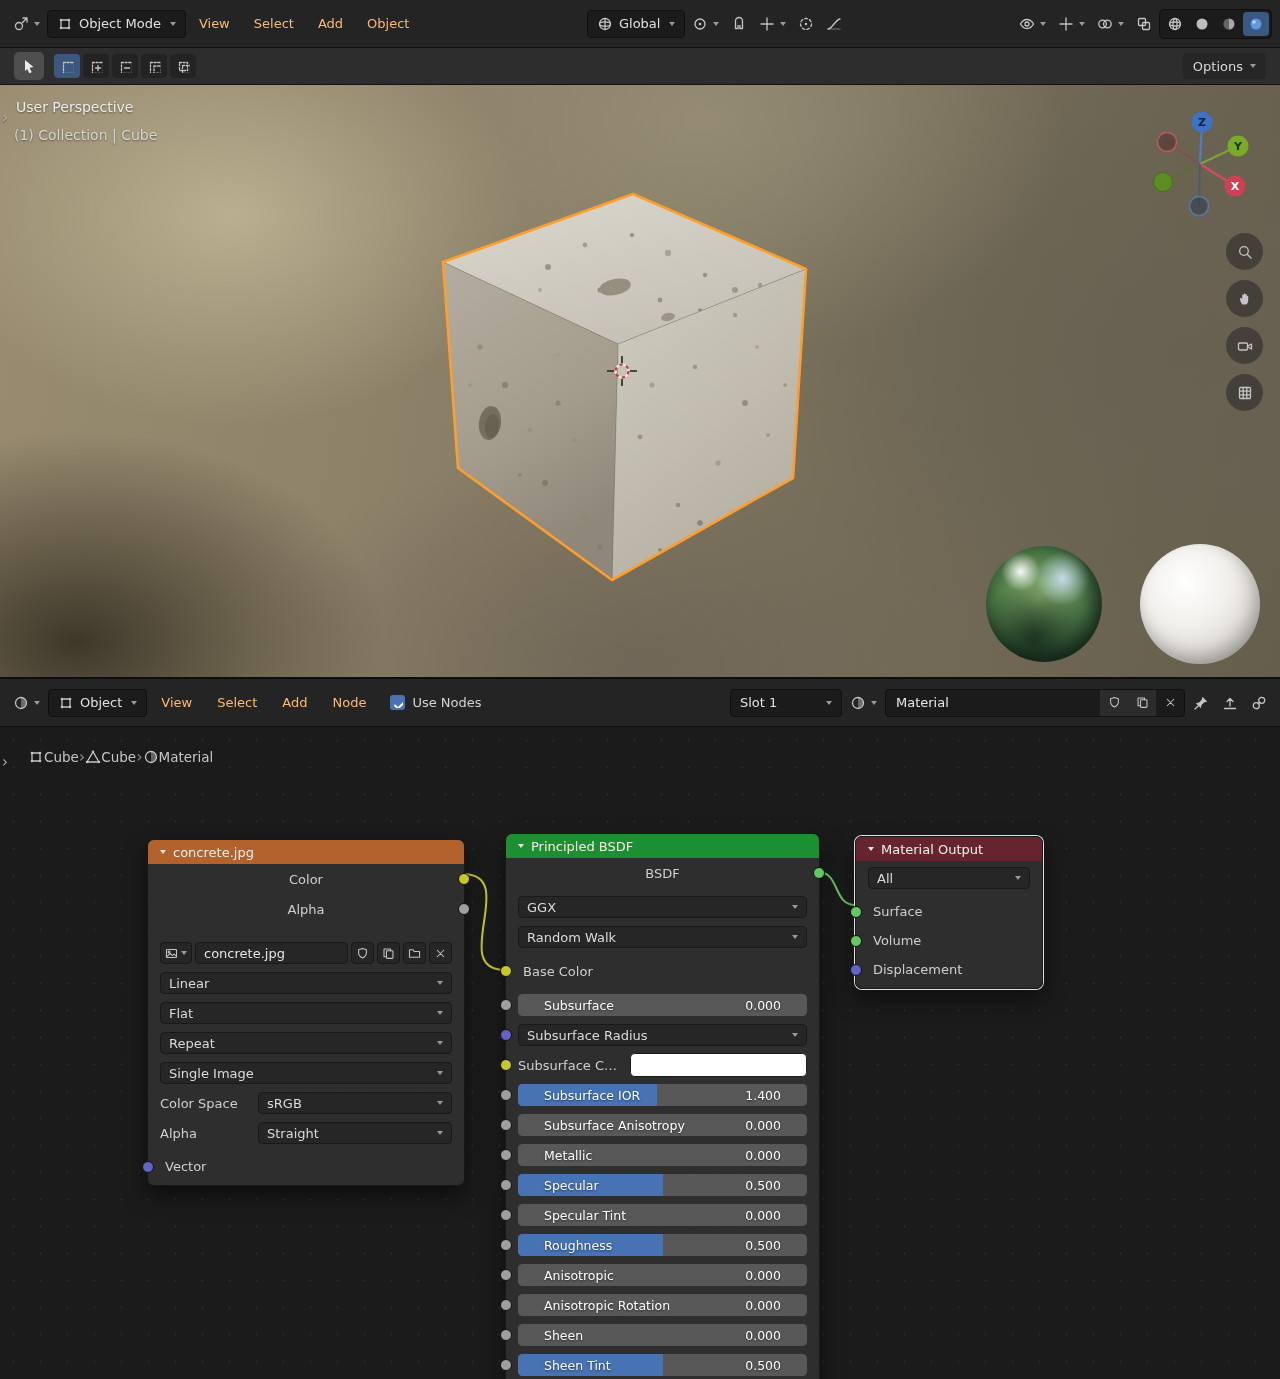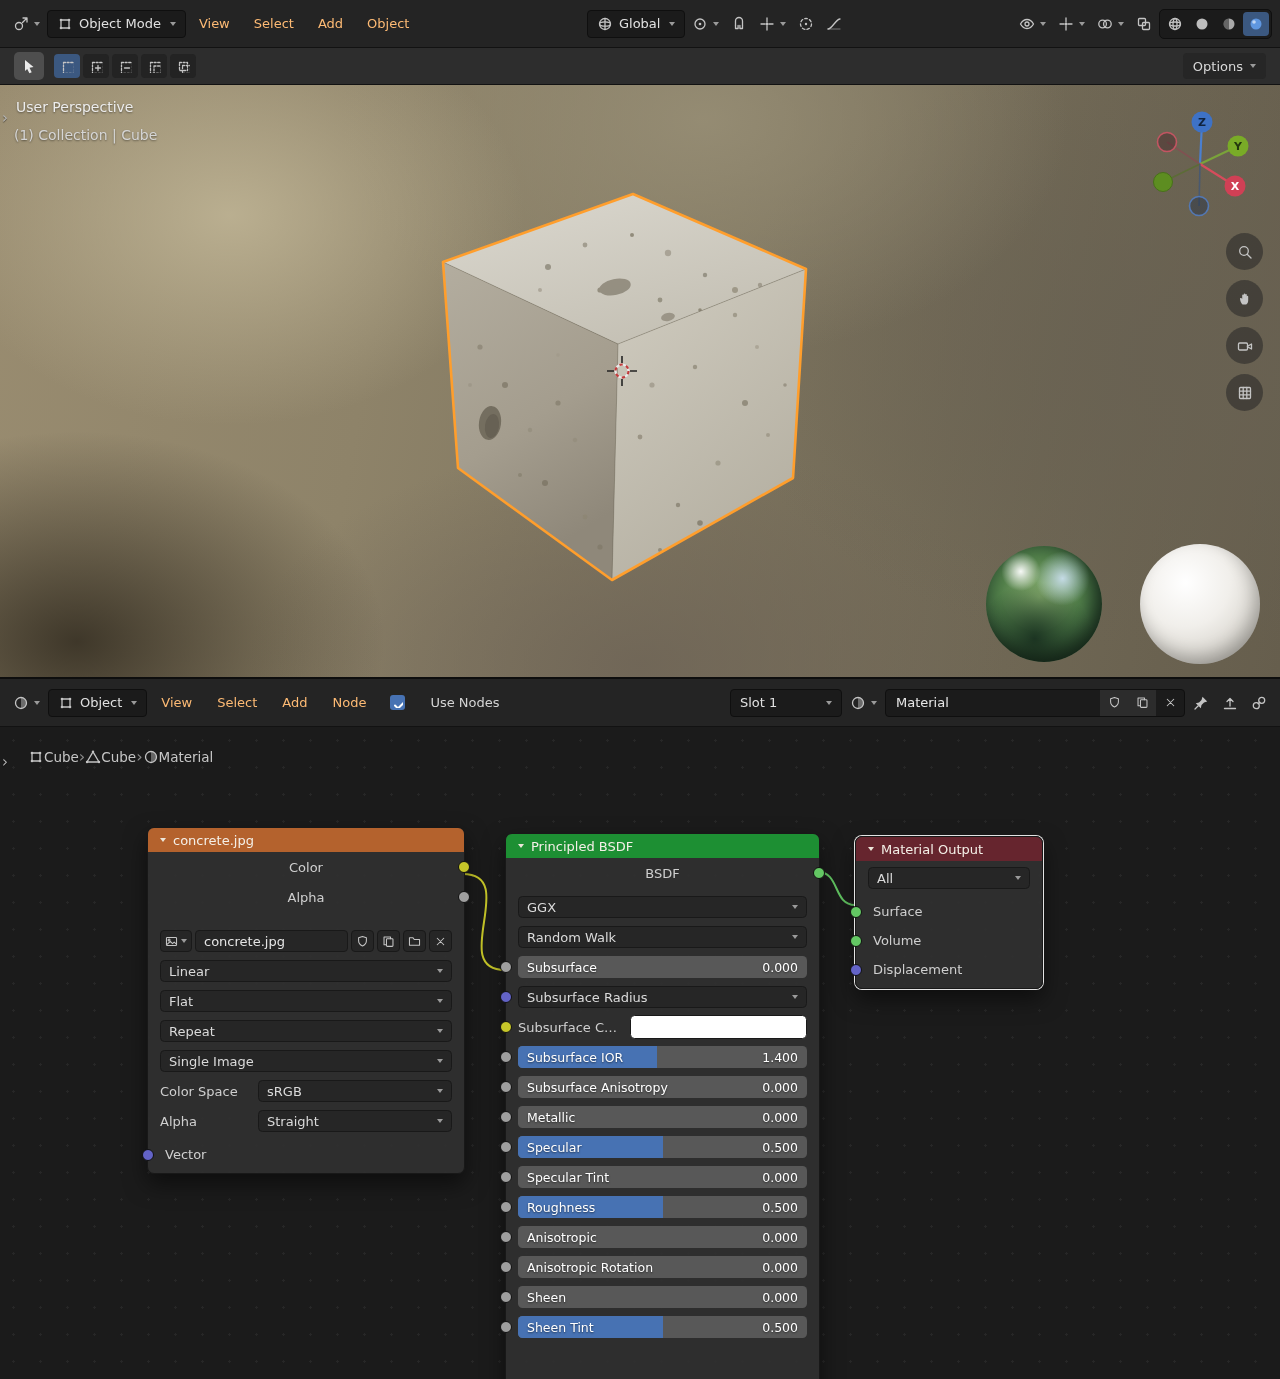--- a/index.html
+++ b/index.html
@@ -84,21 +84,21 @@
   .prow.right{justify-content:center}
   .socket{position:absolute;top:50%;width:12px;height:12px;margin-top:-6px;border-radius:50%;
           border:1px solid #101010;box-sizing:border-box}
   .sock-r{right:-6px}.sock-l{left:-6px}
   .sock-yel{background:#c7c729}.sock-gray{background:#9f9f9f}.sock-grn{background:#63c763}.sock-vec{background:#6363c7}
   .srow{position:relative;height:22px;margin:8px 12px;display:flex;align-items:center}
   .srow .socket.sock-l{left:-18px}
   .dd{flex:1;height:22px;background:#262626;border:1px solid #191919;border-radius:4.5px;display:flex;
       align-items:center;justify-content:space-between;padding:0 8px;color:#dadada;box-sizing:border-box}
   .slider{flex:1;position:relative;height:22px;background:#585858;border-radius:4.5px;overflow:hidden;
-          display:flex;align-items:center;justify-content:space-between;padding:0 9px;box-sizing:border-box}
+          display:flex;align-items:center;justify-content:space-between;padding:0 26px;box-sizing:border-box}
   .slider .fill{position:absolute;left:0;top:0;bottom:0;background:#4772b3;z-index:0}
   .slider .slab,.slider .sval{position:relative;z-index:1;color:#fff;font-size:12.5px;
           text-shadow:0 1px 2px rgba(0,0,0,.55);white-space:nowrap}
   .swatch{flex:1;height:22px;background:#fff;border-radius:4.5px;border:1px solid #191919}
   .clabel{width:112px;color:#cfcfcf;flex:none}
   .filerow{display:flex;gap:3px;margin:8px 12px;height:22px}
   .fbtn{background:#262626;border:1px solid #191919;border-radius:4px;display:flex;align-items:center;
         justify-content:center;padding:0 4px;box-sizing:border-box}
   .fname{flex:1;background:#262626;border:1px solid #191919;border-radius:4px;display:flex;
          align-items:center;padding:0 8px;color:#e4e4e4;box-sizing:border-box}
@@ -534,21 +534,21 @@
       <svg class="ic">
           <use href="#i-box"></use>
         </svg>
       <span>Object</span>
       <span class="tri"></span>
     </div>
     <div class="menu-item">View</div>
     <div class="menu-item">Select</div>
     <div class="menu-item">Add</div>
     <div class="menu-item">Node</div>
-    <div style="display:flex;align-items:flex-start;gap:25px;padding:0 10px">
+    <div style="display:flex;align-items:flex-start;gap:7px;padding:0 10px">
       <span class="cb">
         <svg class="ic" style="width:11px;height:11px;stroke:#fff;stroke-width:2">
             <path d="M3 8.5l3 3 7-7"></path>
           </svg>
       </span>
       <span>Use Nodes</span>
     </div>
     <div class="spacer"></div>
     <div class="ddbtn" style="width:112px;justify-content:space-between">
       <span>Slot 1</span>
@@ -613,21 +613,21 @@
           <use href="#i-mat"></use>
         </svg>
       <span>Material</span>
     </div>
 
     <svg class="links">
       <path d="M463 147 C520 147 448 243 505 243" stroke="#c7c729" stroke-width="2" fill="none"></path>
       <path d="M818 145 C840 145 833 178 855 178" stroke="#63c763" stroke-width="2" fill="none"></path>
     </svg>
 
-    <div class="node" style="left:147px;top:100px;width:316px">
+    <div class="node" style="left:147px;top:112px;width:316px">
       <div class="nhdr" style="background:#b4622d">
         <span class="tri"></span>
         <span>concrete.jpg</span>
       </div>
       <div class="prow right">
         <span>Color</span>
         <span class="socket sock-r sock-yel"></span>
       </div>
       <div class="prow right">
         <span>Alpha</span>
@@ -721,20 +721,24 @@
           <span>GGX</span>
             <span class="tri"></span>
         </div>
       </div>
       <div class="srow">
         <div class="dd">
           <span>Random Walk</span>
             <span class="tri"></span>
         </div>
       </div>
+      <div class="prow">
+        <span class="socket sock-l sock-yel"></span>
+        <span>Base Color</span>
+      </div>
 
       <div class="srow">
         <span class="socket sock-l sock-gray"></span>
         <div class="slider">
           <div class="fill" style="width: 0%;"></div>
           <span class="slab">Subsurface</span>
           <span class="sval">0.000</span>
         </div>
       </div>
       <div class="srow">

